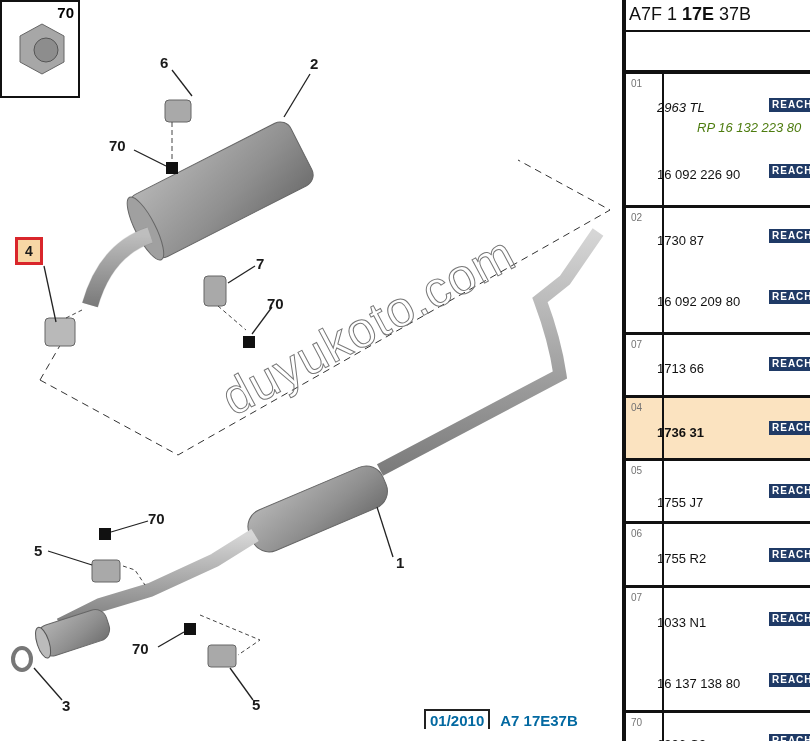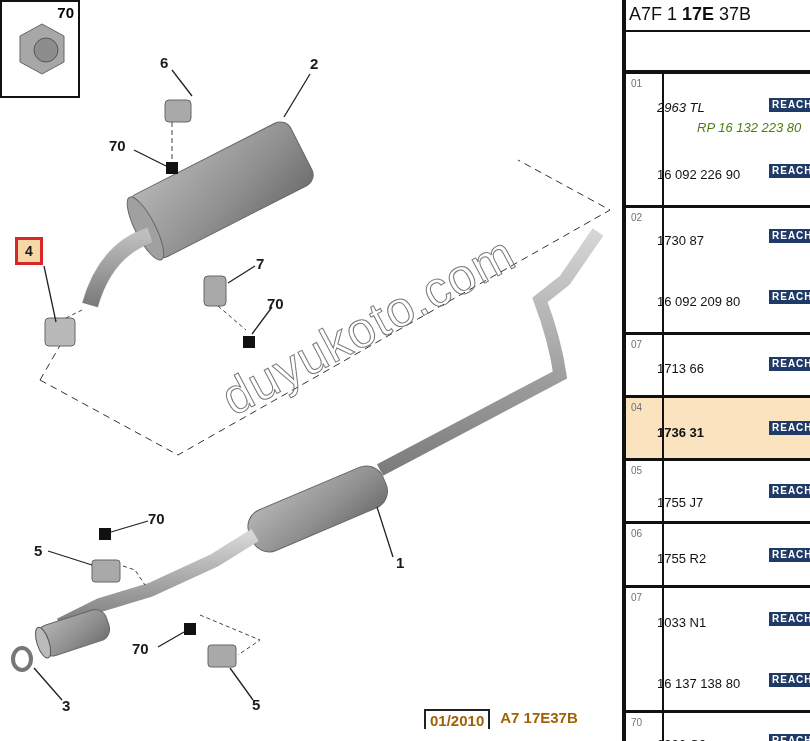--- a/index.html
+++ b/index.html
@@ -4,21 +4,21 @@
 <style>
   html, body { margin:0; padding:0; }
   body { width:810px; height:741px; overflow:hidden; background:#ffffff; position:relative; font-family:"Liberation Sans", sans-serif; }
   .diagram { position:absolute; left:0; top:0; width:620px; height:741px; background:#fff; }
   .diagram svg { position:absolute; left:0; top:0; }
   .callout { position:absolute; font-family:"Liberation Sans", sans-serif; font-weight:bold; font-size:15px; color:#1a1a1a; line-height:1; }
   .callout.sel { border:3px solid #d9262b; background:#f7d7a5; padding:4px 7px; font-size:14px; }
   .inset { position:absolute; left:0; top:0; width:76px; height:94px; border:2px solid #111; background:#fff; }
   .inset .num { position:absolute; right:4px; top:2px; font-weight:bold; font-size:15px; }
   .watermark { position:absolute; left:212px; top:376px; font-family:"Liberation Sans", sans-serif; font-size:50px; color:transparent; -webkit-text-stroke:1px #777; transform:rotate(-28deg); transform-origin:left top; letter-spacing:1px; white-space:nowrap; }
-  .footer { position:absolute; left:424px; top:709px; display:flex; align-items:flex-start; gap:10px; font-weight:bold; font-size:15px; color:#a16207; }
+  .footer { position:absolute; left:424px; top:709px; display:flex; align-items:flex-end; gap:10px; font-weight:bold; font-size:15px; color:#0369a1; }
   .footer .date { border:2px solid #222; border-bottom:none; padding:1px 4px 0; }
 
   .panel { position:absolute; left:622px; top:0; width:188px; height:741px; background:#fff; border-left:4px solid #111; }
   .panel-title { height:30px; border-bottom:2px solid #111; font-size:18px; line-height:28px; padding-left:3px; color:#111; white-space:nowrap; }
   .panel-title b { font-weight:bold; }
   .panel-blank { height:38px; border-bottom:4px solid #111; }
   .row { position:relative; border-bottom:3px solid #111; }
   .row.hl { background:#fbe3c0; }
   .row .idx { position:absolute; left:0; top:0; bottom:0; width:38px; border-right:2px solid #111; font-size:10px; color:#737373; padding:4px 0 0 5px; box-sizing:border-box; }
   .row .line { position:absolute; left:31px; font-size:13px; color:#111; white-space:nowrap; }

